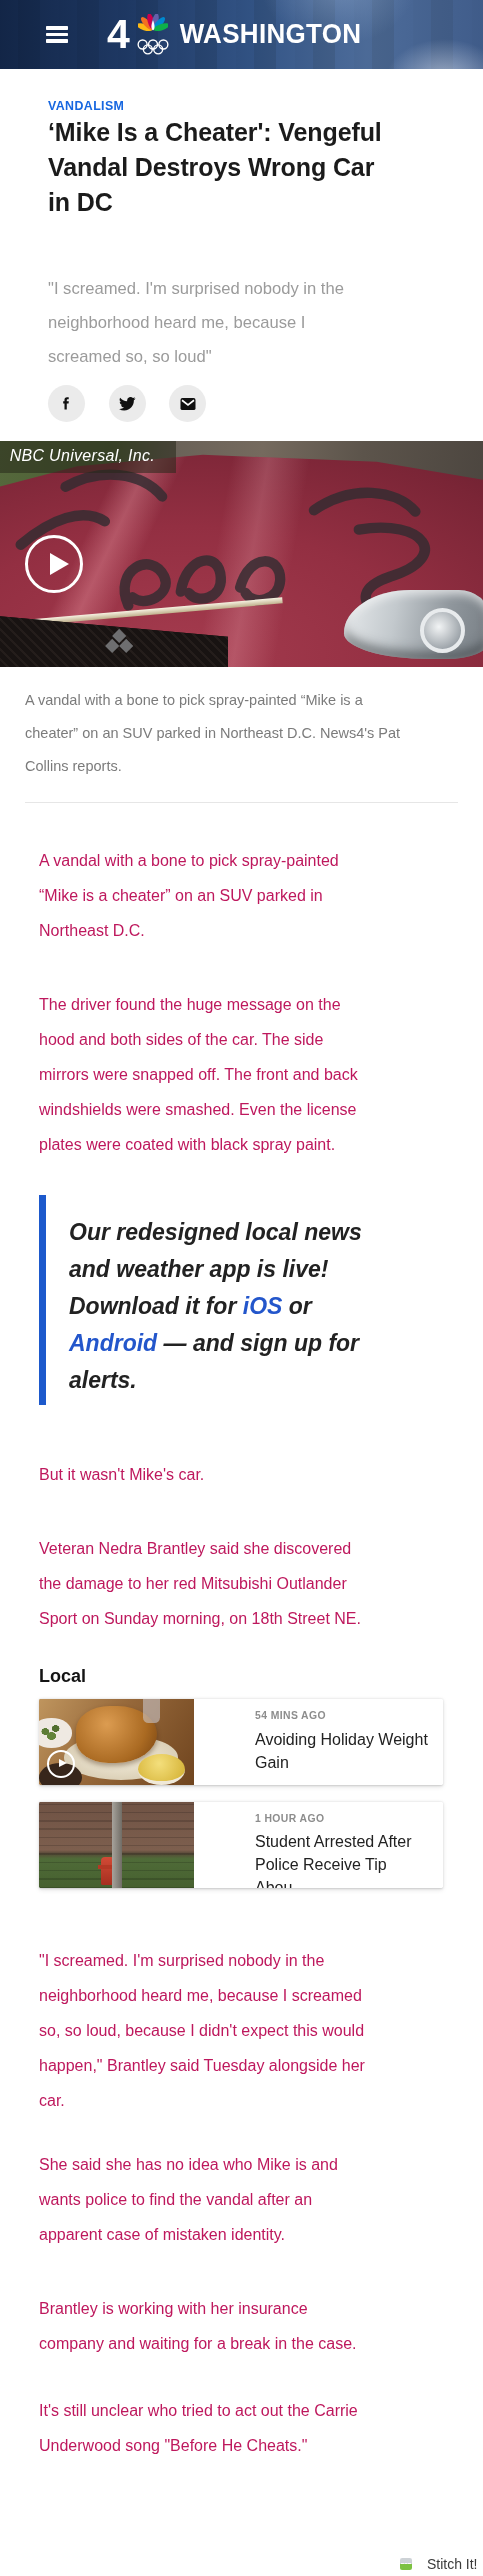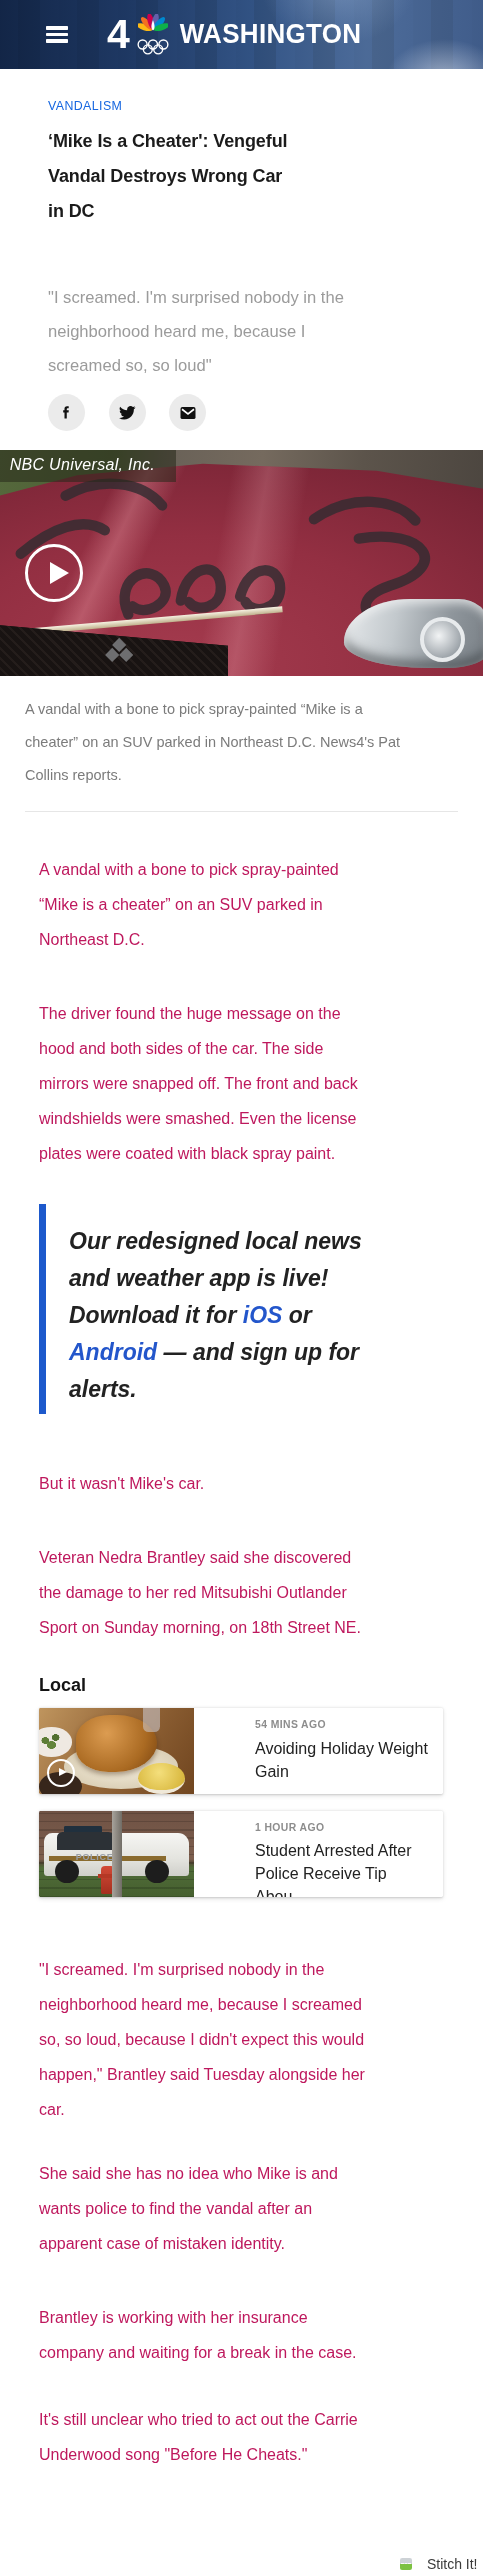--- a/index.html
+++ b/index.html
@@ -19,22 +19,22 @@
   }
   .hamburger { width:22px; height:16.6px; display:flex; flex-direction:column; justify-content:space-between; margin-left:46px; cursor:pointer; background:none; border:none; }
   .hamburger span { display:block; height:3.5px; border-radius:0.7px; background:#fff; }
   .logo-group { display:flex; align-items:center; margin-left:39px; cursor:pointer; }
   .logo-4 { color:#fff; font-size:41px; font-weight:bold; line-height:1; letter-spacing:-1.4px; }
   .logo-mid { display:flex; flex-direction:column; align-items:center; margin:0 8.3px 0 7px; }
   .logo-city { color:#fff; font-size:26px; font-weight:bold; letter-spacing:0.3px; transform:scaleY(1.05); }
 
   
   .hero { padding:30px 48px 0 48px; }
-  .category { color:#1767e0; font-size:12.4px; font-weight:normal; letter-spacing:0.4px; }
-  .headline { margin-top:11px; font-size:18px; line-height:35px; font-weight:bold; color:#1b1b1b; letter-spacing:-0.1px; white-space:pre-line; }
+  .category { color:#1767e0; font-size:12.4px; font-weight:bold; letter-spacing:0.4px; }
+  .headline { margin-top:2px; font-size:25px; line-height:35px; font-weight:bold; color:#1b1b1b; letter-spacing:-0.1px; white-space:pre-line; }
   .subtitle { margin-top:52px; font-size:16.6px; line-height:34px; color:#9b9b9b; white-space:pre-line; }
   .byline { margin-top:16.6px; font-size:14.5px; line-height:25.5px; color:#1c1c1c; white-space:pre-line; }
   .byline a { text-decoration:none; }
   .author-link { color:#16335e; font-weight:bold; cursor:pointer; }
   .date-link { color:#2b5d9e; cursor:pointer; }
   .share-row { margin-top:11px; display:flex; gap:23.5px; }
   .share-btn { width:37px; height:37px; border-radius:50%; background:#ebebeb; border:none; display:flex; align-items:center; justify-content:center; cursor:pointer; }
 
   
   .video { position:relative; margin-top:19.3px; width:483px; height:226px; overflow:hidden; cursor:pointer;
@@ -265,28 +265,20 @@
       </div>
       <div class="card-text">
         <div class="card-time">54 MINS AGO</div>
         <div class="card-title">Avoiding Holiday Weight
 Gain</div>
       </div>
     </div>
 
     <div class="card">
       <div class="thumb thumb-police">
-        <div class="pc-car">
-          <div class="pc-bar"></div>
-            <div class="pc-window"></div>
-            <div class="pc-stripe"></div>
-          <span class="pc-police">POLICE</span>
-          <div class="pc-wheel w1"></div>
-            <div class="pc-wheel w2"></div>
-        </div>
         <div class="pc-hydrant"></div>
           <div class="pc-pole"></div>
       </div>
       <div class="card-text">
         <div class="card-time">1 HOUR AGO</div>
         <div class="card-title">Student Arrested After
 Police Receive Tip Abou...</div>
       </div>
     </div>
 

